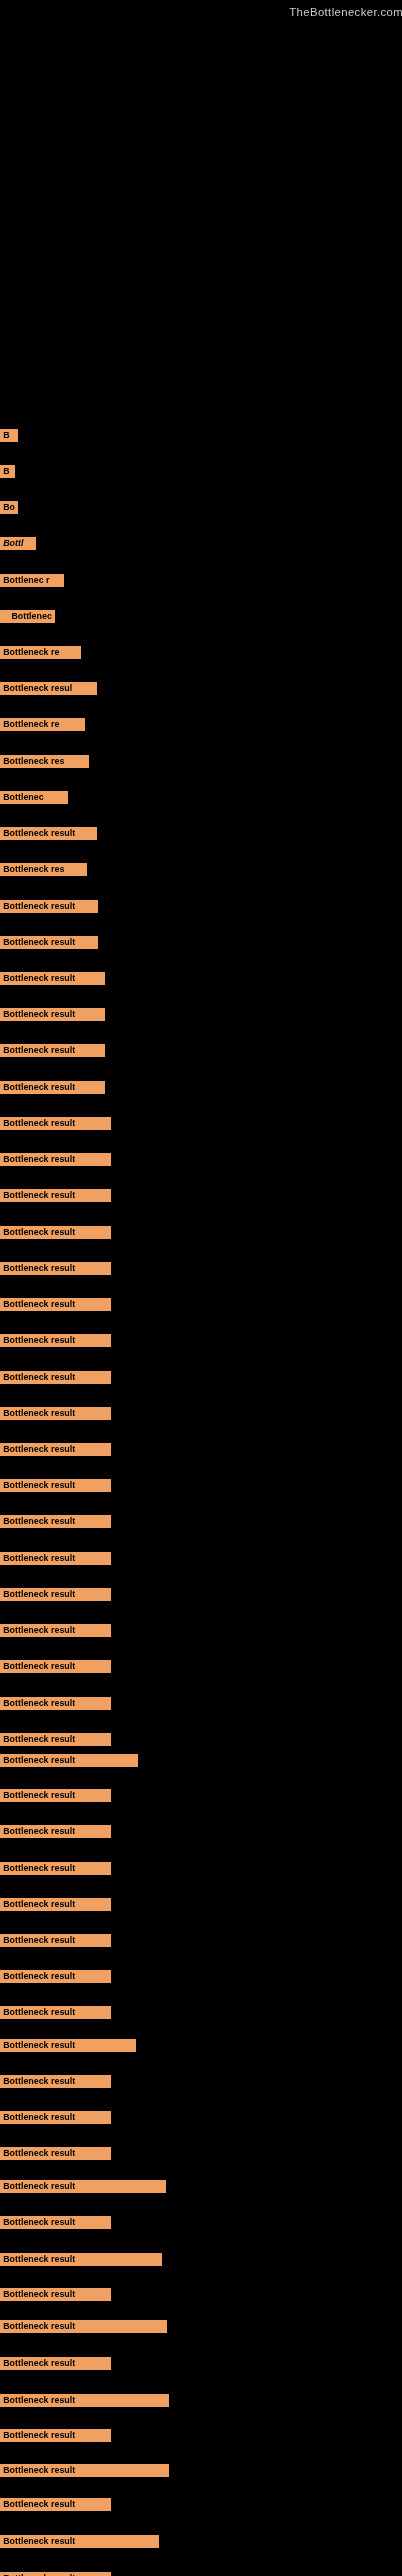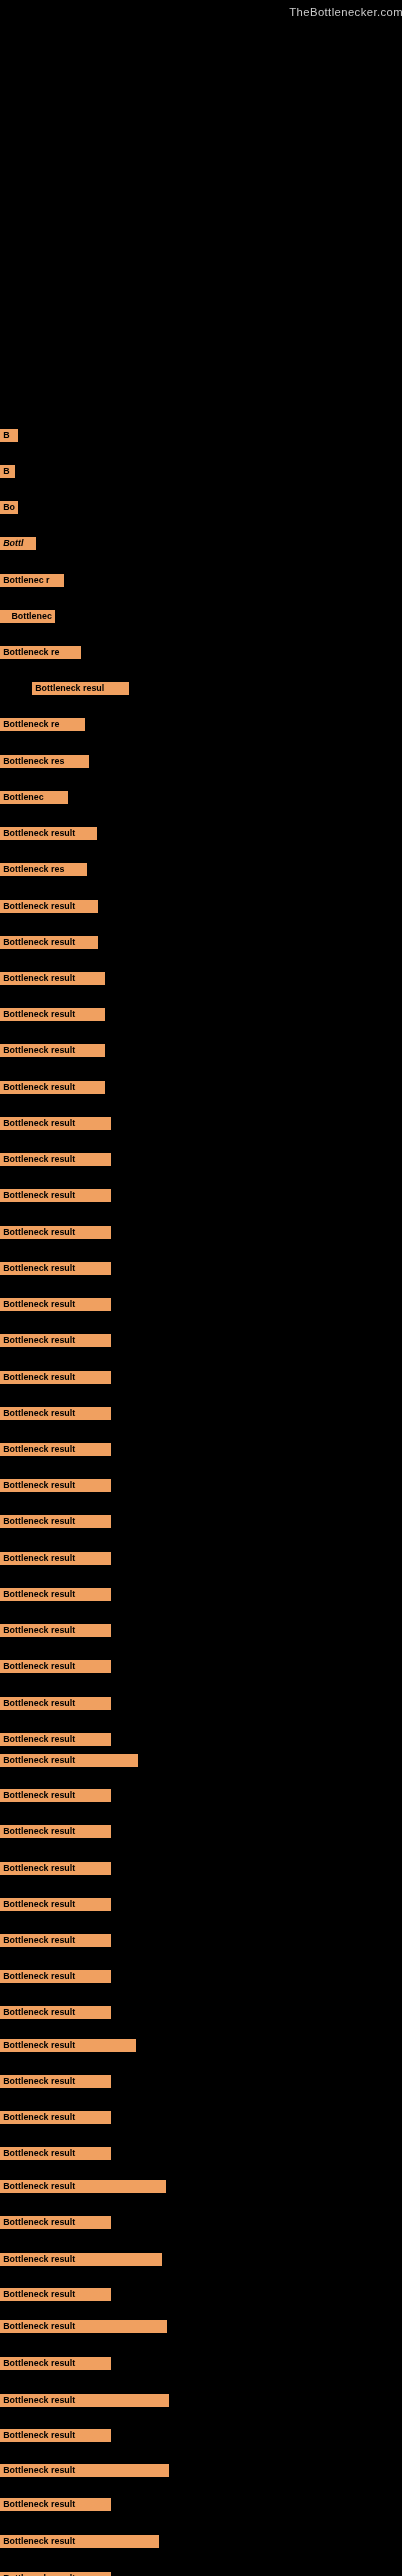--- a/index.html
+++ b/index.html
@@ -48,21 +48,21 @@
 <div class="site-title">TheBottlenecker.com</div>
 
 <div id="bars-container">
     <div class="bar-container" style="top: 427px; left: 0px; position: absolute;"><span class="bottleneck-bar" style="width: 17.7px; display: inline-block;">B</span></div>
     <div class="bar-container" style="top: 463px; left: 0px; position: absolute;"><span class="bottleneck-bar" style="width: 14.5px; display: inline-block;">B</span></div>
     <div class="bar-container" style="top: 499px; left: 0px; position: absolute;"><span class="bottleneck-bar" style="width: 17.7px; display: inline-block;">Bo</span></div>
     <div class="bar-container" style="top: 535px; left: 0px; position: absolute;"><span class="bottleneck-bar" style="width: 36px; display: inline-block; font-style: italic;">Bottl</span></div>
     <div class="bar-container" style="top: 572px; left: 0px; position: absolute;"><span class="bottleneck-bar" style="width: 64px; display: inline-block;">Bottlenec r</span></div>
     <div class="bar-container" style="top: 608px; left: 0px; position: absolute; text-align: right;"><span class="bottleneck-bar" style="width: 55px; display: inline-block;">Bottlenec</span></div>
     <div class="bar-container" style="top: 644px; left: 0px; position: absolute;"><span class="bottleneck-bar" style="width: 81px; display: inline-block;">Bottleneck re</span></div>
-    <div class="bar-container" style="top: 680px; left: 0px; position: absolute; padding-left: 32px;"><span class="bottleneck-bar" style="width: 97px; display: inline-block;">Bottleneck resul</span></div>
+    <div class="bar-container" style="top: 680px; left: 0px; position: absolute;"><span class="bottleneck-bar" style="width: 97px; display: inline-block;">Bottleneck resul</span></div>
     <div class="bar-container" style="top: 716px; left: 0px; position: absolute;"><span class="bottleneck-bar" style="width: 85px; display: inline-block;">Bottleneck re</span></div>
     <div class="bar-container" style="top: 753px; left: 0px; position: absolute;"><span class="bottleneck-bar" style="width: 89px; display: inline-block;">Bottleneck res</span></div>
     <div class="bar-container" style="top: 789px; left: 0px; position: absolute;"><span class="bottleneck-bar" style="width: 68px; display: inline-block;">Bottlenec</span></div>
     <div class="bar-container" style="top: 825px; left: 0px; position: absolute;"><span class="bottleneck-bar" style="width: 97px; display: inline-block;">Bottleneck result</span></div>
     <div class="bar-container" style="top: 861px; left: 0px; position: absolute;"><span class="bottleneck-bar" style="width: 87px; display: inline-block;">Bottleneck res</span></div>
     <div class="bar-container" style="top: 898px; left: 0px; position: absolute;"><span class="bottleneck-bar" style="width: 98px; display: inline-block;">Bottleneck result</span></div>
     <div class="bar-container" style="top: 934px; left: 0px; position: absolute;"><span class="bottleneck-bar" style="width: 98px; display: inline-block;">Bottleneck result</span></div>
     <div class="bar-container" style="top: 970px; left: 0px; position: absolute;"><span class="bottleneck-bar" style="width: 105px; display: inline-block;">Bottleneck result</span></div>
     <div class="bar-container" style="top: 1006px; left: 0px; position: absolute;"><span class="bottleneck-bar" style="width: 105px; display: inline-block;">Bottleneck result</span></div>
     <div class="bar-container" style="top: 1042px; left: 0px; position: absolute;"><span class="bottleneck-bar" style="width: 105px; display: inline-block;">Bottleneck result</span></div>

